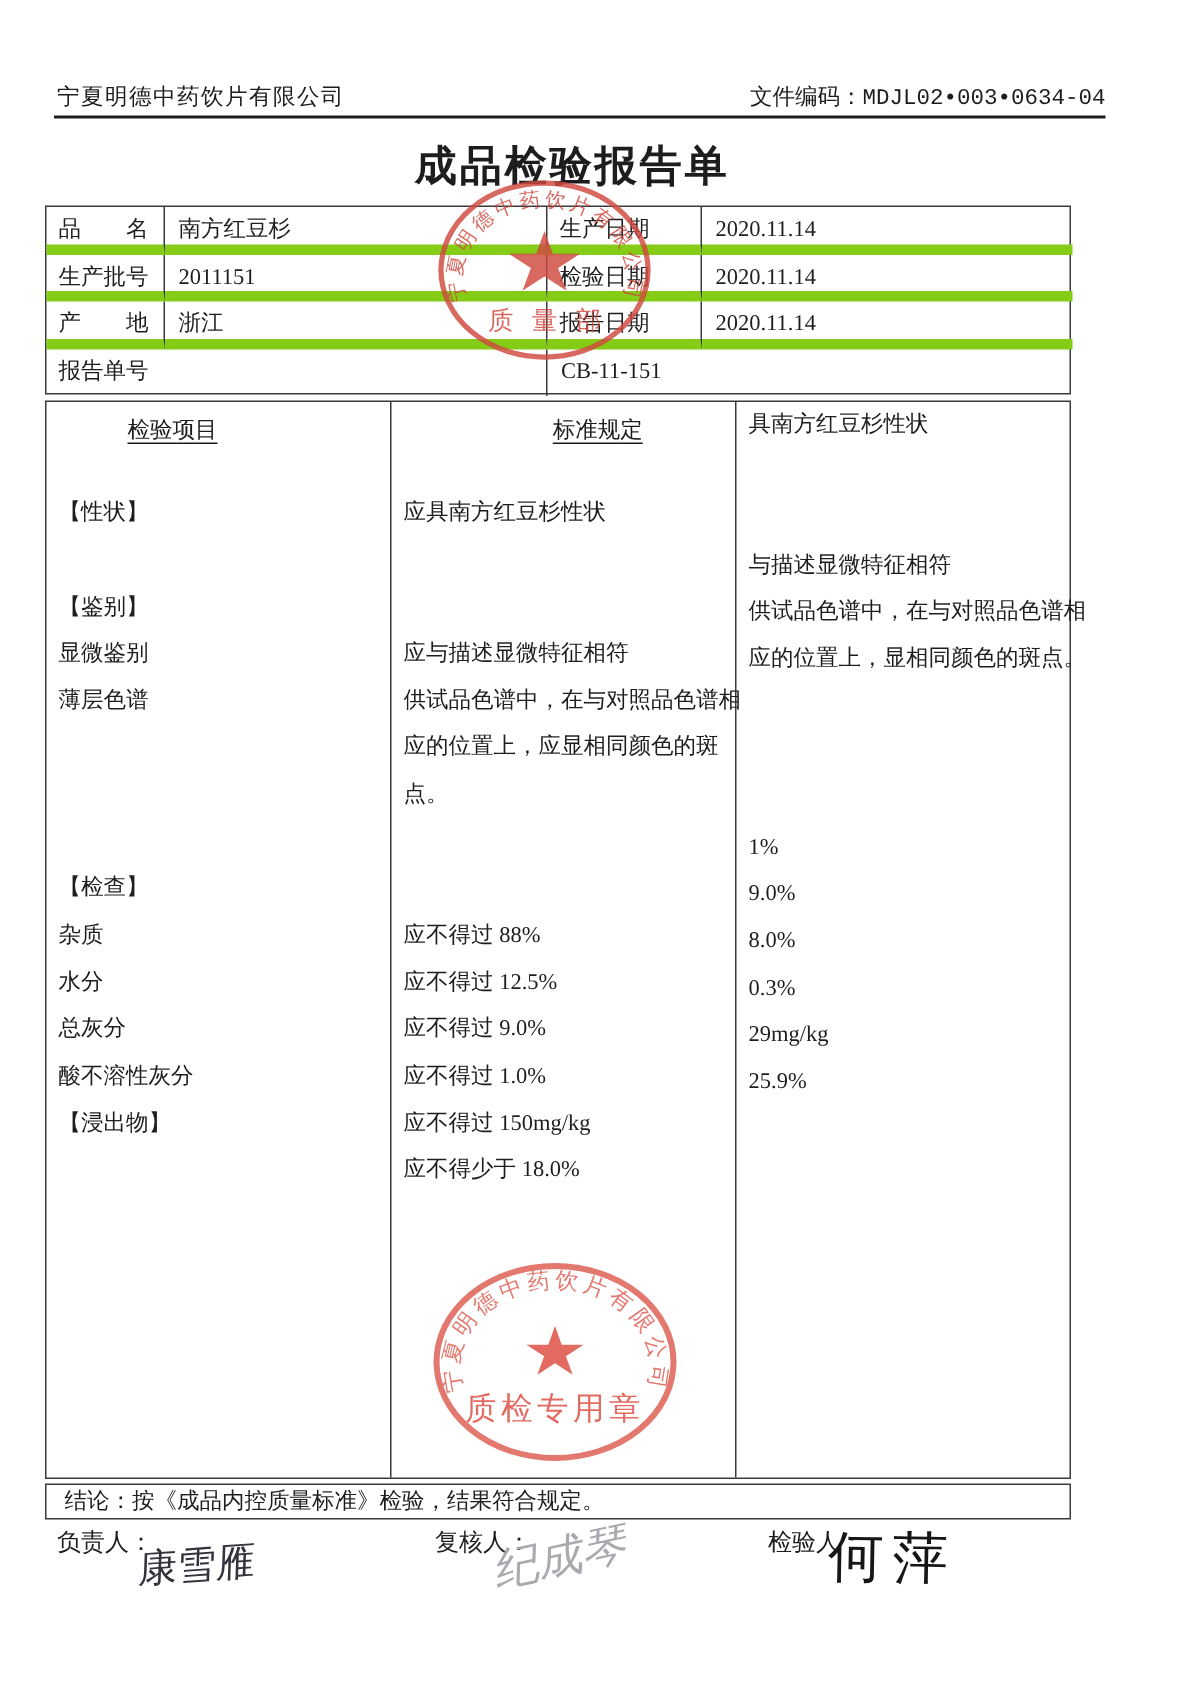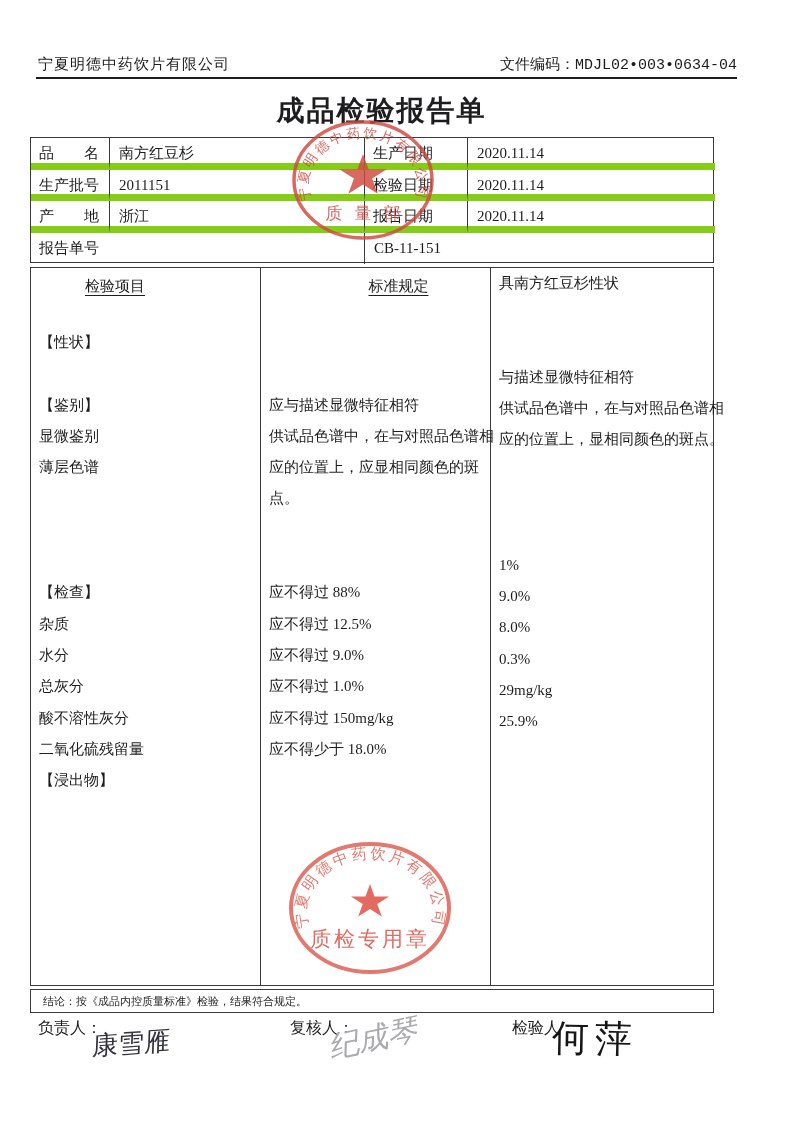--- a/index.html
+++ b/index.html
@@ -42,21 +42,21 @@
   .insp-col2 { width:230px; border-right:1px solid #3a3a3a; }
   .insp-col3 { width:222px; }
   .insp-head { height:59px; padding-top:9px; }
   .insp-head span { text-decoration:underline; text-underline-offset:4px;margin-left:46px; }
   .insp-col1 .insp-head { padding-left:8px; }
   .insp-col2 .insp-head, .insp-col3 .insp-head { text-align:center; }
   .insp-line { height:31.3px; line-height:31.3px; padding-left:8px; white-space:nowrap; }
 
   
   .conclusion { position:absolute; left:30px; top:989px; width:684px; height:24px;
-                border:1px solid #3a3a3a; line-height:22px; padding-left:12px; font-size:11px; }
+                border:1px solid #3a3a3a; line-height:22px; padding-left:12px; font-size:15px; }
 
   
   .sig-label { position:absolute; top:1018px; font-size:16px; }
   .sig-name  { position:absolute; white-space:nowrap; }
   .sig-1 { left:92px;  top:1026px; font-size:26px; color:#33323d;
            transform:rotate(-4deg) skewX(-6deg); }
   .sig-2 { left:330px; top:1018px; font-size:30px; color:#a9a9af;
            transform:rotate(-12deg) skewX(-14deg); font-weight:300; }
   .sig-3 { left:552px; top:1014px; font-size:37px; color:#161616; letter-spacing:6px;
            transform:rotate(1deg); }
@@ -110,30 +110,30 @@
           <div class="insp-line">显微鉴别</div>
           <div class="insp-line">薄层色谱</div>
           <div class="insp-line"></div>
           <div class="insp-line"></div>
           <div class="insp-line"></div>
           <div class="insp-line">【检查】</div>
           <div class="insp-line">杂质</div>
           <div class="insp-line">水分</div>
           <div class="insp-line">总灰分</div>
           <div class="insp-line">酸不溶性灰分</div>
-          <div class="insp-line">二氧化硫残留量</div>
           <div class="insp-line">【浸出物】</div>
         </div>
     </div>
     <div class="insp-col insp-col2">
       <div class="insp-head">
         <span>标准规定</span>
       </div>
       <div>
 
+      <div class="insp-line">应具南方红豆杉性状</div>
           <div class="insp-line"></div>
           <div class="insp-line"></div>
           <div class="insp-line">应与描述显微特征相符</div>
           <div class="insp-line">供试品色谱中，在与对照品色谱相</div>
           <div class="insp-line">应的位置上，应显相同颜色的斑</div>
           <div class="insp-line">点。</div>
           <div class="insp-line"></div>
           <div class="insp-line"></div>
           <div class="insp-line">应不得过 88%</div>
           <div class="insp-line">应不得过 12.5%</div>

